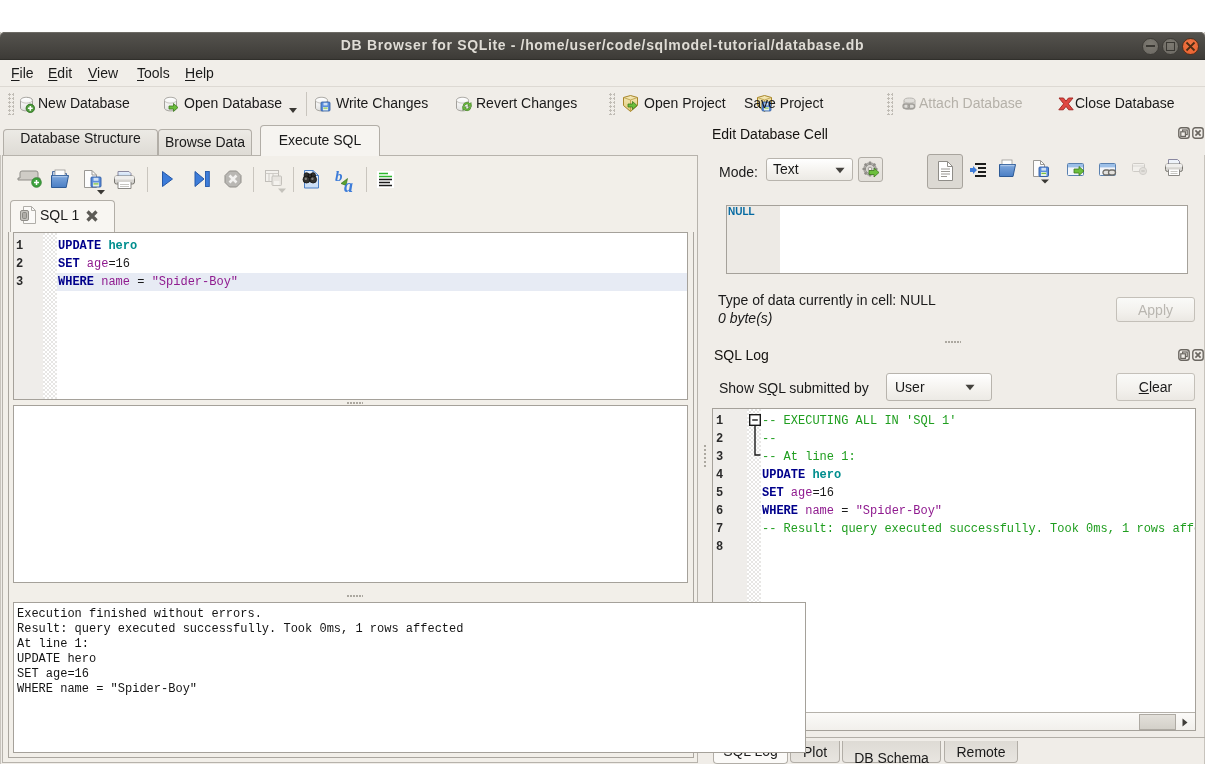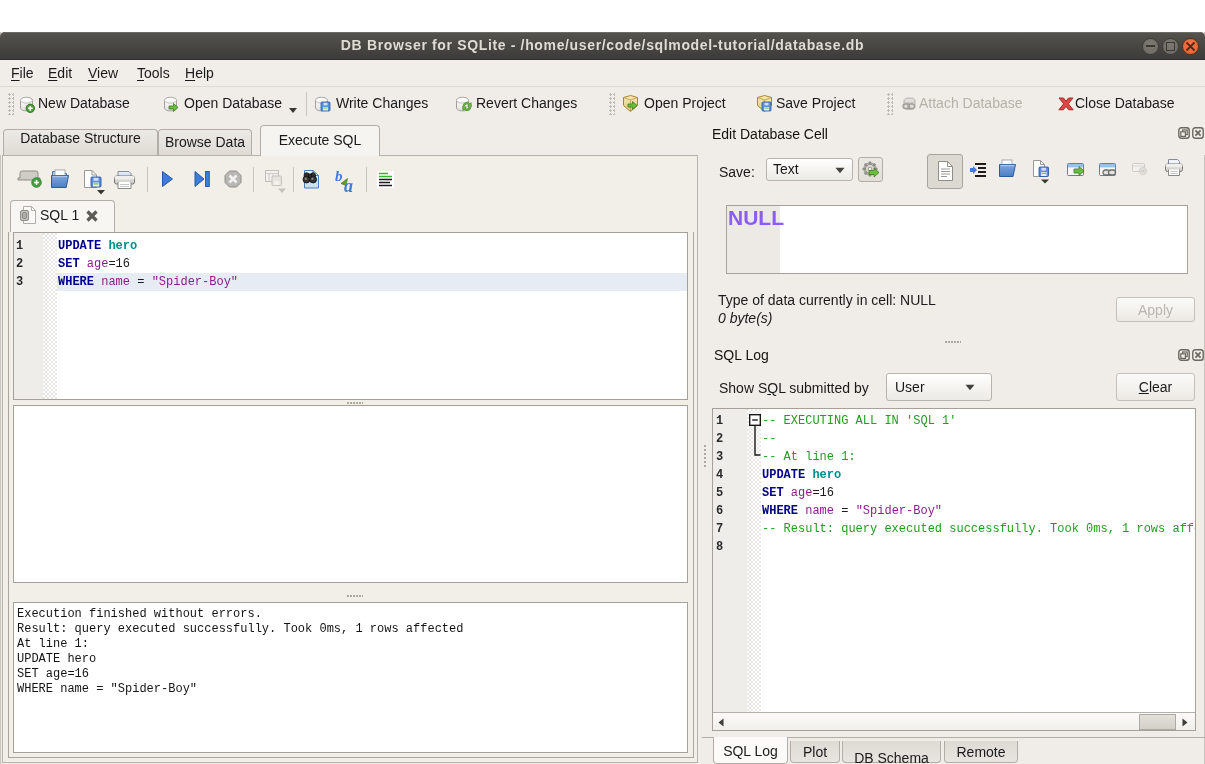--- a/index.html
+++ b/index.html
@@ -131,21 +131,21 @@
 
     <path d="M1059 66 L1063.5 66 L1066 69.2 L1068.5 66 L1073 66 L1068.3 71.8 L1073.2 77.8 L1068.7 77.8 L1066 74.4 L1063.3 77.8 L1058.8 77.8 L1063.7 71.8 Z" fill="#e04943" stroke="#9e2420" stroke-width="0.9"></path>
   </svg>
   <div class="abs tbtext" style="left:38px;top:63px;">New Database</div>
   <div class="abs tbtext" style="left:184px;top:63px;">Open Database</div>
   <div class="abs vsep" style="left:306px;top:60px;"></div>
   <div class="abs tbtext" style="left:336px;top:63px;">Write Changes</div>
   <div class="abs tbtext" style="left:476px;top:63px;">Revert Changes</div>
   <div class="abs grip" style="left:609px;top:61px;"></div>
   <div class="abs tbtext" style="left:644px;top:63px;">Open Project</div>
-  <div class="abs tbtext" style="left:776px;top:63px;text-align:center;">Save Project</div>
+  <div class="abs tbtext" style="left:744px;top:63px;text-align:center;">Save Project</div>
   <div class="abs grip" style="left:887px;top:61px;"></div>
   <div class="abs tbtext" style="left:919px;top:63px;color:#b5b1a9;">Attach Database</div>
   <div class="abs tbtext" style="left:1075px;top:63px;">Close Database</div>
 
   <div id="tabbar" class="abs"></div>
   <div class="abs mtab" style="left:3px;top:97px;width:155px;height:26px;box-sizing:border-box;">Database Structure</div>
   <div class="abs mtab" style="left:158px;top:97px;width:94px;height:26px;padding-top:4px;box-sizing:border-box;">Browse Data</div>
   <div class="abs mtab active" style="left:260px;top:93px;width:120px;height:31px;padding-top:6px;box-sizing:border-box;z-index:3;">Execute SQL</div>
 
   <div id="pane" class="abs" style="z-index:2;"></div>
@@ -247,21 +247,21 @@
     <div class="abs checker" style="left:29px;top:0;width:14px;height:166px;"></div>
     <div class="abs" style="left:43px;top:40px;width:631px;height:18px;background:#e7ebf4;"></div>
     <div class="abs mono" style="left:2px;top:4px;font-size:12px;line-height:18px;font-weight:bold;color:#2a2a2a;">1<br>2<br>3</div>
     <div class="abs mono" style="left:44px;top:4px;font-size:12px;line-height:18px;white-space:pre;"><span class="kw">UPDATE</span> <span class="tbl">hero</span>
 <span class="kw">SET</span> <span class="idf">age</span>=16
 <span class="kw">WHERE</span> <span class="idf">name</span> = <span class="idf">"Spider-Boy"</span></div>
   </div>
 
   <div class="abs box" style="left:13px;top:373px;width:675px;height:178px;z-index:3;"></div>
 
-  <div id="messages" class="abs box" style="left:13px;top:570px;width:675px;height:151px;z-index:3;">
+  <div id="messages" class="abs box" style="left:13px;top:570px;width:793px;height:151px;z-index:3;">
     <div class="abs mono" style="left:3px;top:4px;font-size:12px;line-height:15.1px;white-space:pre;color:#141414;">Execution finished without errors.
 Result: query executed successfully. Took 0ms, 1 rows affected
 At line 1:
 UPDATE hero
 SET age=16
 WHERE name = "Spider-Boy"</div>
   </div>
 
   <div class="abs" style="left:347px;top:370px;width:16px;height:2px;background-image:radial-gradient(circle at 1px 1px,#aaa69f 0.7px,transparent 1px);background-size:3px 2px;z-index:4;"></div>
   <div class="abs" style="left:347px;top:563px;width:16px;height:2px;background-image:radial-gradient(circle at 1px 1px,#aaa69f 0.7px,transparent 1px);background-size:3px 2px;z-index:4;"></div>
@@ -272,21 +272,21 @@
     <svg class="abs" style="left:476px;top:6px;" width="12" height="12" viewBox="0 0 12 12">
         <rect x="0.8" y="0.8" width="10.4" height="10.4" rx="2.5" fill="none" stroke="#6a6660" stroke-width="1.4"></rect>
         <rect x="4.6" y="3" width="4.6" height="4.6" fill="none" stroke="#6a6660" stroke-width="1.2"></rect>
         <rect x="2.8" y="4.8" width="4.6" height="4.6" fill="#f0ede8" stroke="#6a6660" stroke-width="1.2"></rect>
       </svg>
     <svg class="abs" style="left:490px;top:6px;" width="12" height="12" viewBox="0 0 12 12">
         <rect x="0.8" y="0.8" width="10.4" height="10.4" rx="2.5" fill="none" stroke="#6a6660" stroke-width="1.4"></rect>
         <path d="M3.4 3.4 L8.6 8.6 M8.6 3.4 L3.4 8.6" stroke="#6a6660" stroke-width="1.7"></path>
       </svg>
 
-    <div class="abs" style="left:17px;top:43px;">Save:</div>
+    <div class="abs" style="left:17px;top:43px;">Mode:</div>
     <div class="abs combo" style="left:64px;top:37px;width:87px;height:23px;"></div>
     <div class="abs" style="left:71px;top:40px;">Text</div>
     <svg class="abs" style="left:133px;top:46px;" width="10" height="7" viewBox="0 0 10 7">
         <path d="M0.5 0.8 L9.5 0.8 L5 6.2 Z" fill="#44423e"></path>
       </svg>
     <div class="abs btn" style="left:156px;top:36px;width:25px;height:25px;background:linear-gradient(#ece9e4,#e2dfd9);border-color:#b1ada6;"></div>
     <div class="abs" style="left:225px;top:33px;width:36px;height:35px;background:#dcd9d3;border:1px solid #a8a49d;border-radius:3px;box-sizing:border-box;"></div>
     <svg id="cellicons" class="abs" style="left:150px;top:30px;" width="340" height="40" viewBox="0 0 340 40">
       <defs>
         <g id="cwhitedoc">
@@ -363,21 +363,21 @@
         <path d="M3.5 5 L3.5 0.5 L12.5 0.5 L14.5 2.5 L14.5 5" fill="#eef3fa" stroke="#8a88a0" stroke-width="1"></path>
         <rect x="0.5" y="5" width="17" height="7.5" rx="2" fill="#d6d4d0" stroke="#77756f" stroke-width="1"></rect>
         <rect x="0.5" y="5" width="17" height="3.2" rx="1.5" fill="#efeeec"></rect>
         <path d="M3.5 10.5 L3.5 16.5 L14.5 16.5 L14.5 10.5" fill="#fff" stroke="#8a8884" stroke-width="1"></path>
         <path d="M5.5 12.5 L12.5 12.5 M5.5 14.5 L12.5 14.5" stroke="#b9b7b2" stroke-width="0.8"></path>
       </g>
     </svg>
 
     <div class="abs box" style="left:24px;top:84px;width:462px;height:69px;">
       <div class="abs" style="left:0;top:0;width:53px;height:67px;background:#edeae5;"></div>
-      <div class="abs" style="left:1px;top:0px;font-weight:bold;color:#8b5cf6;font-size:21px;">NULL</div>
+      <div class="abs" style="left:1px;top:0px;font-weight:bold;color:#0369a1;font-size:10px;">NULL</div>
     </div>
 
     <div class="abs" style="left:16px;top:171px;">Type of data currently in cell: NULL</div>
     <div class="abs" style="left:16px;top:189px;font-style:italic;">0 byte(s)</div>
     <div class="abs btn" style="left:414px;top:176px;width:79px;height:25px;line-height:24px;color:#b9b6b0;">Apply</div>
 
     <div class="abs" style="left:243px;top:220px;width:16px;height:2px;background-image:radial-gradient(circle at 1px 1px,#aaa69f 0.7px,transparent 1px);background-size:3px 2px;"></div>
     <div class="abs docktitle" style="left:12px;top:226px;">SQL Log</div>
     <svg class="abs" style="left:476px;top:228px;" width="12" height="12" viewBox="0 0 12 12">
         <rect x="0.8" y="0.8" width="10.4" height="10.4" rx="2.5" fill="none" stroke="#6a6660" stroke-width="1.4"></rect>

